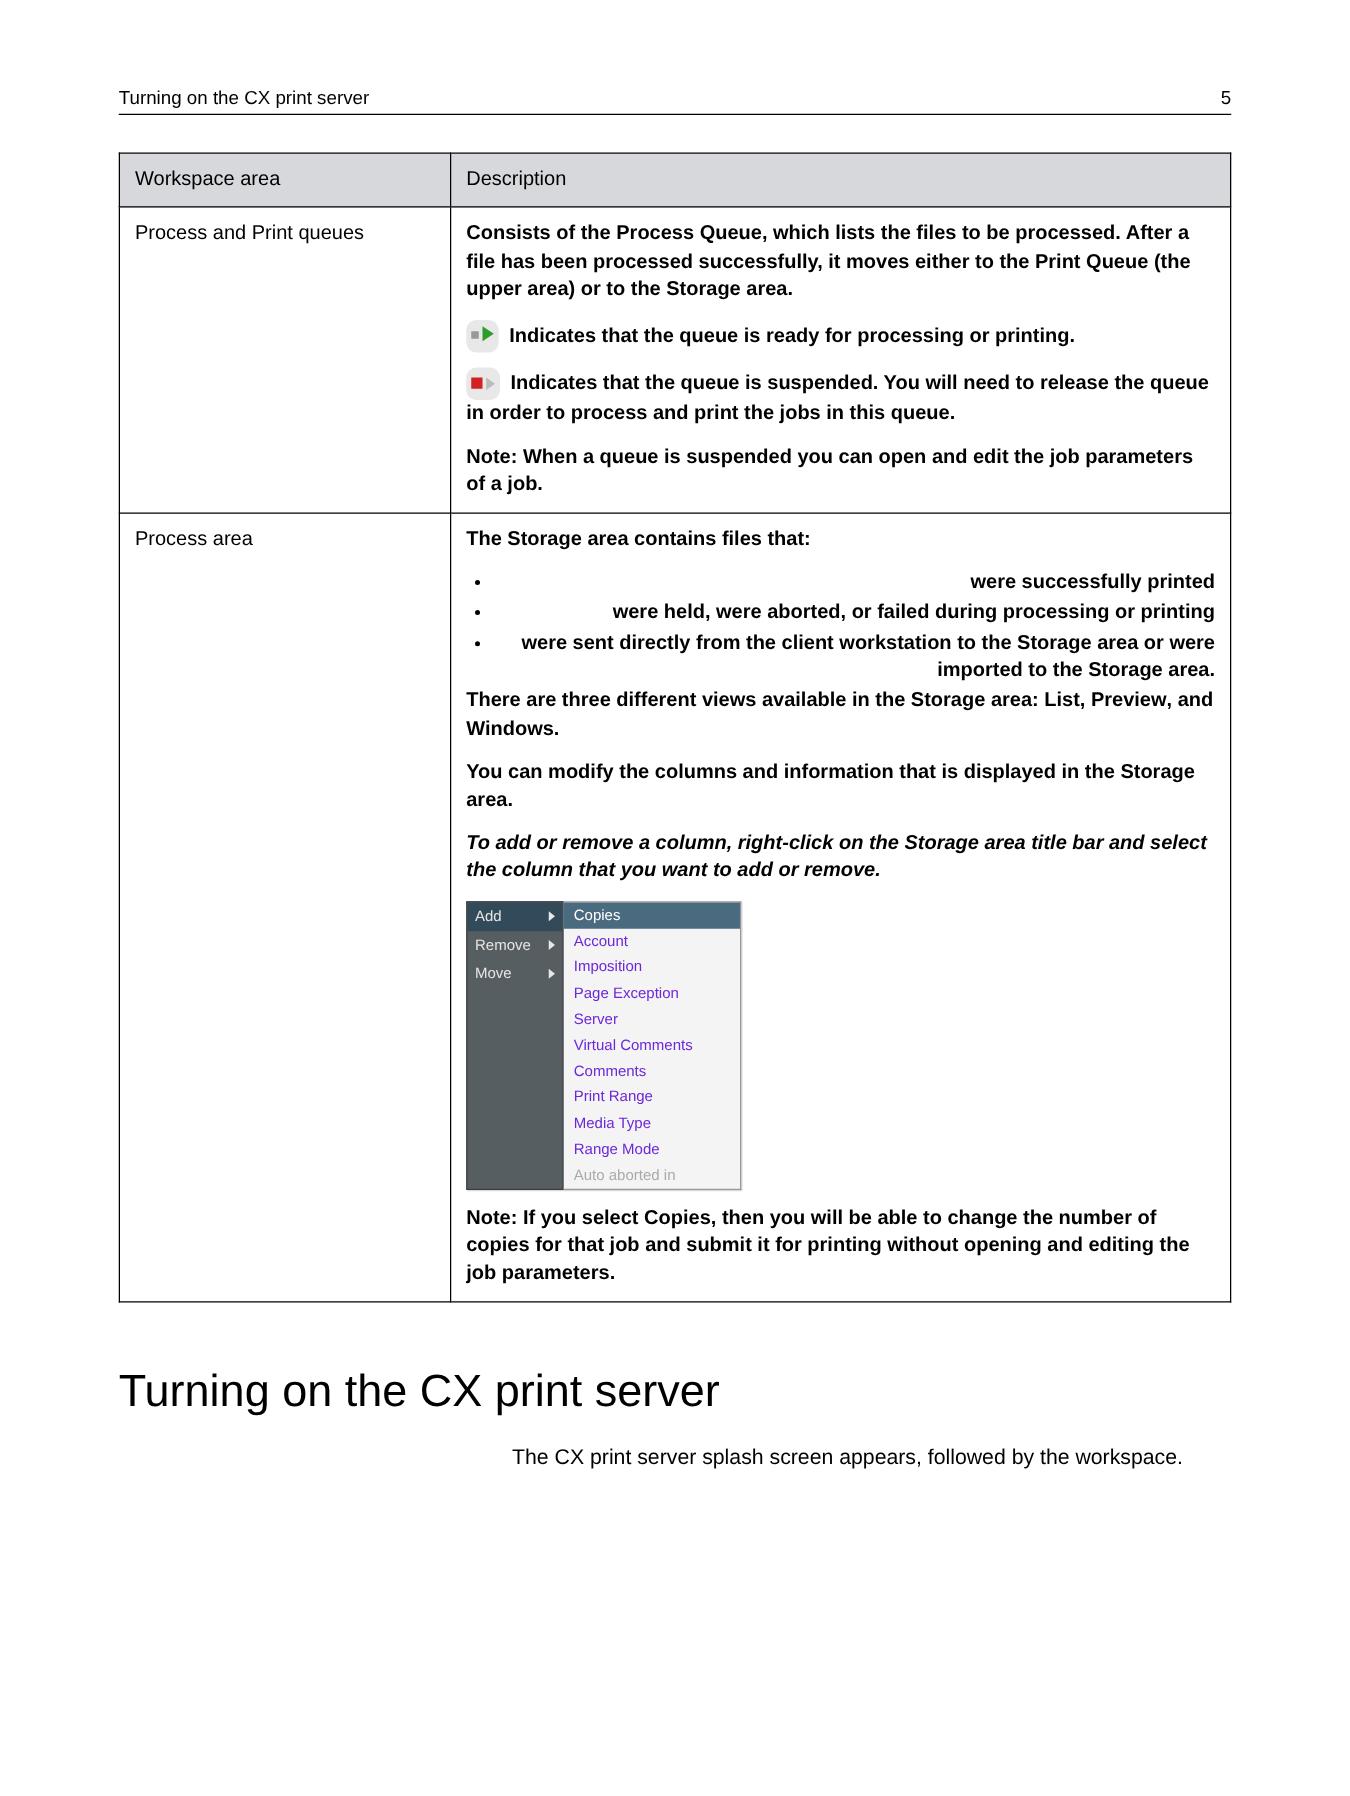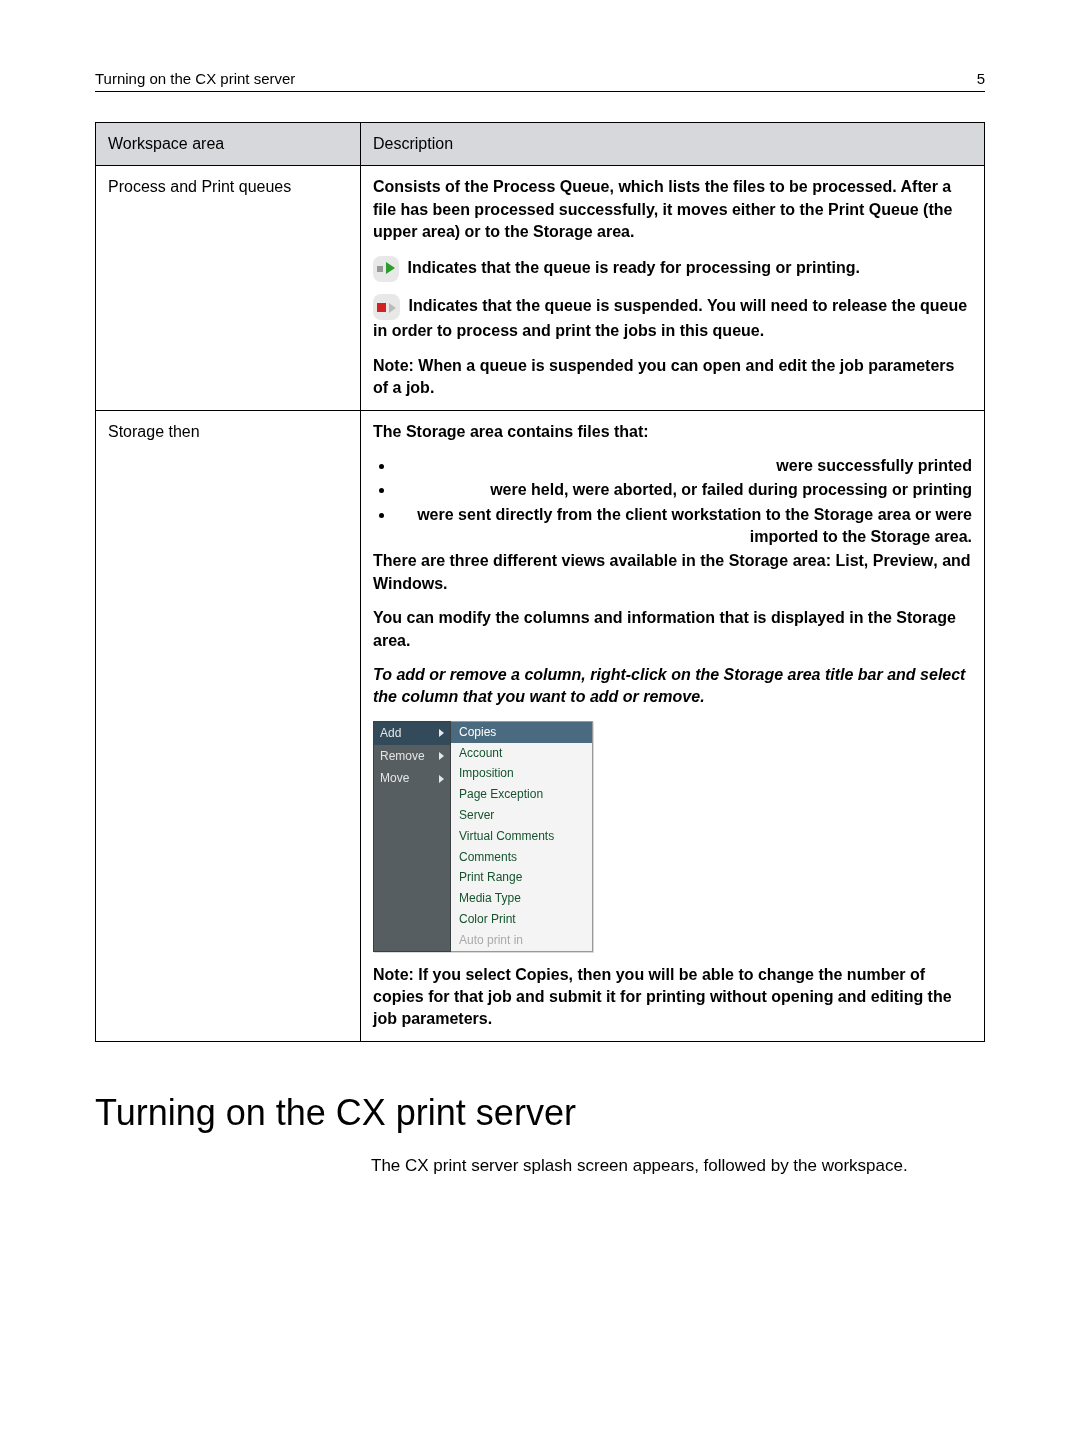--- a/index.html
+++ b/index.html
@@ -127,21 +127,21 @@
 .menu-left .mitem.hl {
   background: #334a5a;
 }
 .menu-right {
   background: #f4f4f4;
   border: 1px solid #999;
   border-left: none;
   flex: 1;
 }
 .menu-right .ritem {
-  color: #14532d;
+  color: #6d28d9;
   padding: 2px 8px;
 }
 .menu-right .ritem.hl {
   background: #4a6a80;
   color: #fff;
 }
 .menu-right .ritem.disabled {
   color: #aaa;
 }
 .tri-r {
@@ -169,20 +169,21 @@
 ol.steps li::marker {
   font-weight: bold;
 }
 .sub-para {
   margin-top: 10px;
 }
 .final-para {
   margin-left: 276px;
   font-size: 17px;
   line-height: 1.45;
+  text-align: center;
 }
 </style>
 </head>
 <body>
 
 <div class="page">
   <div class="header-row">
     <span class="header-title">Turning on the CX print server</span>
     <span class="header-page">5</span>
   </div>
@@ -202,21 +203,21 @@
         </div>
         <div class="desc-block">
           <span class="icon-box"><span class="icon-red-sq"></span><span class="icon-gray-play"></span></span><span> Indicates that the queue is suspended. You will need to release the queue in order to process and print the jobs in this queue.</span>
         </div>
         <div class="desc-block">
           <b>Note:</b><span> When a queue is suspended you can open and edit the job parameters of a job.</span>
         </div>
       </td>
     </tr>
     <tr>
-      <td>Storage then</td>
+      <td>Process area</td>
       <td>
         <div class="desc-block">The Storage area contains files that:</div>
         <ul class="bullets desc-block">
           <li>were successfully printed</li>
           <li>were held, were aborted, or failed during processing or printing</li>
           <li>were sent directly from the client workstation to the Storage area or were imported to the Storage area.</li>
         </ul>
         <div class="desc-block">
           <span>There are three different views available in the Storage area: </span><b>List</b><span>, </span><b>Preview</b><span>, and </span><b>Windows.</b>
         </div>
@@ -241,22 +242,22 @@
           <div class="menu-right">
             <div class="ritem hl">Copies</div>
             <div class="ritem">Account</div>
             <div class="ritem">Imposition</div>
             <div class="ritem">Page Exception</div>
             <div class="ritem">Server</div>
             <div class="ritem">Virtual Comments</div>
             <div class="ritem">Comments</div>
             <div class="ritem">Print Range</div>
             <div class="ritem">Media Type</div>
-            <div class="ritem">Color Print</div>
-            <div class="ritem disabled">Auto print in</div>
+            <div class="ritem">Range Mode</div>
+            <div class="ritem disabled">Auto aborted in</div>
           </div>
         </div>
 
         <div class="desc-block">
           <b>Note:</b><span> If you select </span><b>Copies</b><span>, then you will be able to change the number of copies for that job and submit it for printing without opening and editing the job parameters.</span>
         </div>
       </td>
     </tr>
   </tbody>
     </table>

